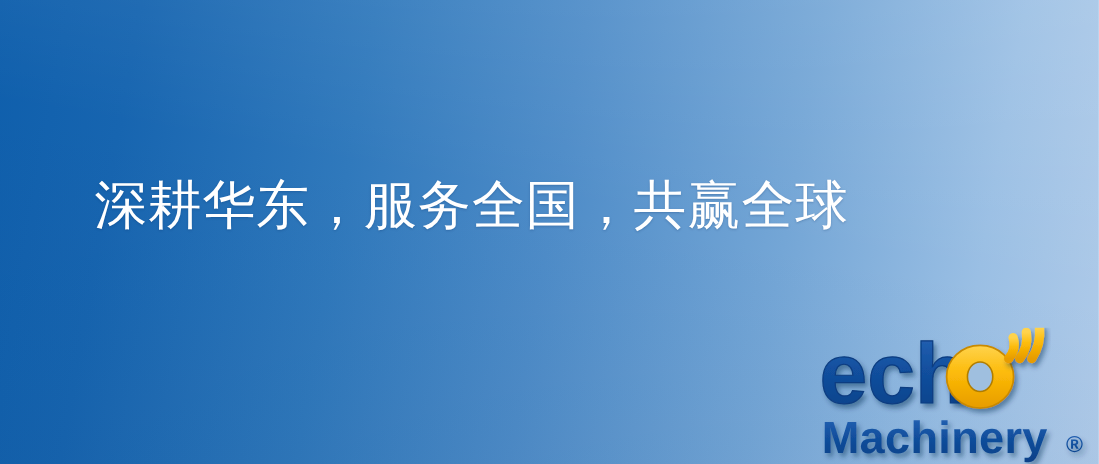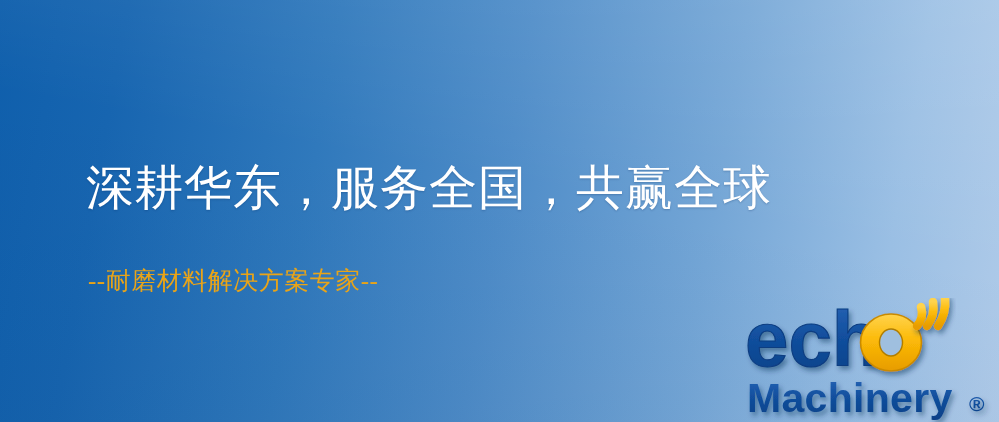--- a/index.html
+++ b/index.html
@@ -70,21 +70,20 @@
   }
   .logo svg { display: block; }
 </style>
 </head>
 <body>
 
 <div class="banner">
 
   <div class="headline">深耕华东，服务全国，共赢全球</div>
 
-  <div class="subheadline">--耐磨材料解决方案专家--</div>
 
   <div class="logo">
     <svg width="252" height="124" viewBox="0 0 252 124" xmlns="http://www.w3.org/2000/svg">
       <defs>
         <linearGradient id="blueGrad" x1="0" y1="0" x2="0" y2="1">
           <stop offset="0%" stop-color="#2a66b8"></stop>
           <stop offset="45%" stop-color="#12509f"></stop>
           <stop offset="100%" stop-color="#0b3f86"></stop>
         </linearGradient>
         <linearGradient id="goldGrad" x1="0" y1="0" x2="0" y2="1">

